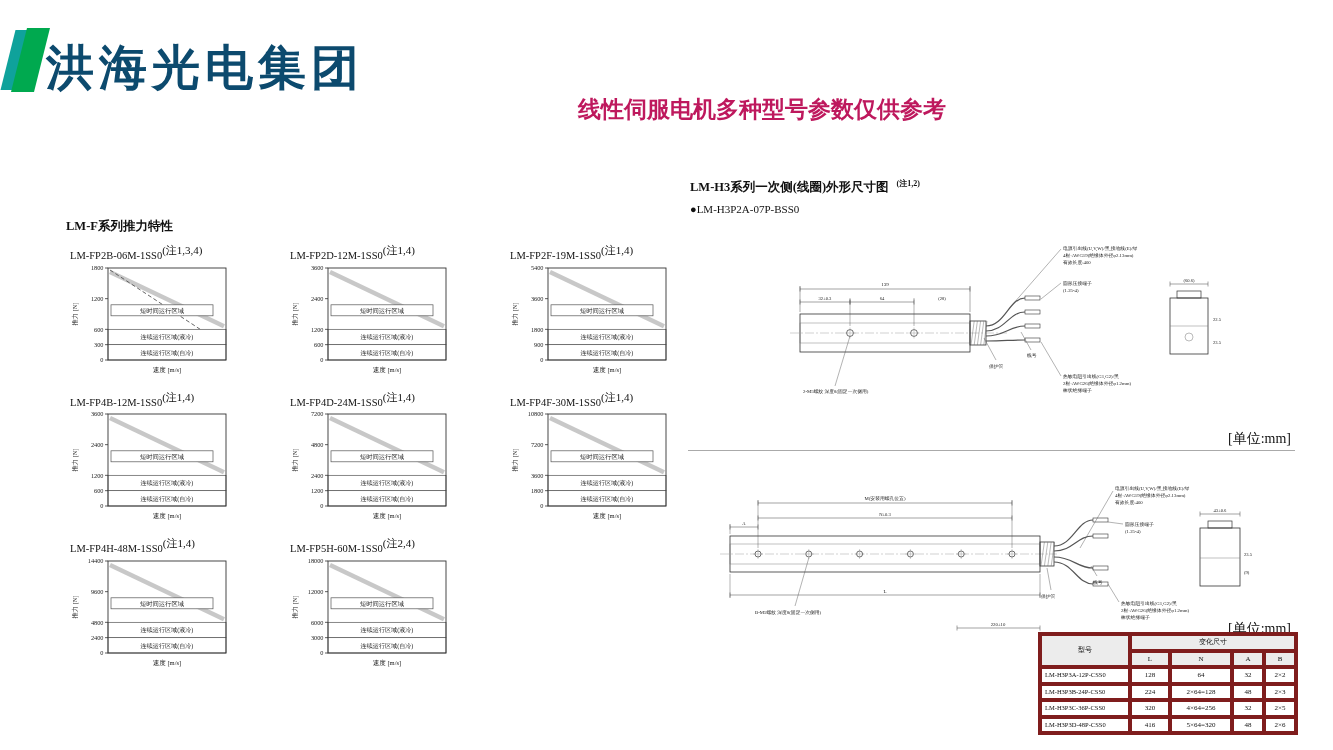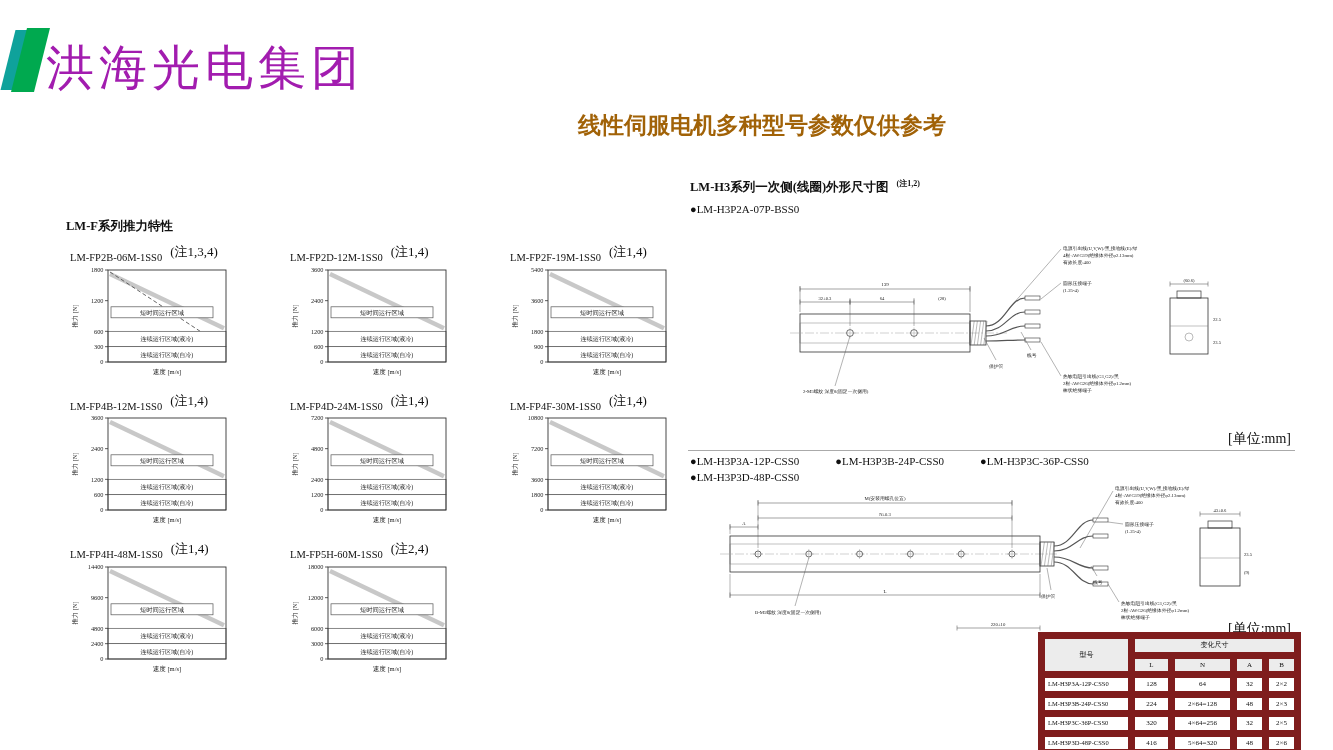--- a/index.html
+++ b/index.html
@@ -3,46 +3,46 @@
 <meta charset="utf-8">
 <style>
   *{margin:0;padding:0;box-sizing:border-box;}
   html,body{background:#fff;}
   .canvas{position:relative;width:1333px;height:750px;background:#ffffff;overflow:hidden;
           font-family:"Liberation Sans","DejaVu Sans",sans-serif;color:#111;}
   
   .logo{position:absolute;left:8px;top:28px;width:38px;height:64px;}
   .logo-b{position:absolute;left:0;top:2px;width:13px;height:60px;background:#0fa29b;transform:skewX(-14deg);}
   .logo-a{position:absolute;left:11px;top:0;width:23px;height:64px;background:#00a94f;transform:skewX(-14deg);}
-  .company{position:absolute;left:46px;top:36px;font-size:48px;font-weight:normal;color:#a21caf;letter-spacing:5px;white-space:nowrap;}
-  .subtitle{position:absolute;left:762px;top:110px;transform:translateX(-50%);font-size:23px;font-weight:bold;color:#a16207;white-space:nowrap;}
+  .company{position:absolute;left:46px;top:36px;font-size:48px;font-weight:bold;color:#0c4a6e;letter-spacing:5px;white-space:nowrap;}
+  .subtitle{position:absolute;left:762px;top:94px;transform:translateX(-50%);font-size:23px;font-weight:bold;color:#be185d;white-space:nowrap;}
   
   .tech, .tech text{font-family:"Liberation Serif","DejaVu Serif",serif;}
   svg text{font-family:"Liberation Serif","DejaVu Serif",serif;}
   .section-heading{position:absolute;font-size:12.5px;color:#111;white-space:nowrap;}
   #thrust-heading{left:66px;top:218px;}
   #dims-heading{left:690px;top:178px;}
   #dims-heading sup{font-size:8px;padding-left:8px;}
   .model-label{position:absolute;left:690px;top:203px;font-size:11px;white-space:nowrap;}
   
   .charts-grid{position:absolute;left:70px;top:243px;display:grid;grid-template-columns:repeat(3,220px);row-gap:8px;}
   .chart-block{width:200px;}
   .chart-title{font-size:10.5px;white-space:nowrap;margin-bottom:1px;}
-  .chart-title sup{font-size:13px;margin-left:8px;}
+  .chart-title sup{font-size:11px;}
   
   .models-row{position:absolute;left:690px;top:455px;width:500px;display:flex;flex-wrap:wrap;column-gap:36px;row-gap:4px;font-size:11px;}
   .divider{position:absolute;left:688px;top:450px;width:607px;border-top:1px solid #aaa;}
   #drawing1{position:absolute;left:765px;top:226px;}
   #drawing2{position:absolute;left:695px;top:478px;}
   .unit{position:absolute;font-size:14px;white-space:nowrap;}
   #unit1{left:1228px;top:430px;}
   #unit2{left:1228px;top:620px;}
   
   #dim-table{position:absolute;left:1038px;top:632px;border-collapse:collapse;font-size:7px;background:#fff;}
-  #dim-table th,#dim-table td{border:7px solid #7f1d1d;padding:1px 3px;font-weight:normal;line-height:1.5;}
+  #dim-table th,#dim-table td{border:4px solid #7f1d1d;padding:1px 3px;font-weight:normal;line-height:1.5;}
   #dim-table th{background:#ececec;text-align:center;}
   #dim-table td{text-align:center;margin-left:36px;}
   #dim-table td.model-cell{text-align:left;font-size:6.5px;white-space:nowrap;}
 </style>
 </head>
 <body>
 
 <div class="canvas">
 
   <div class="logo">
@@ -304,26 +304,20 @@
         <line x1="405" y1="55.5" x2="405" y2="60.5" stroke="#444" stroke-width="0.5"></line>
         <line x1="443" y1="55.5" x2="443" y2="60.5" stroke="#444" stroke-width="0.5"></line>
         <text x="424" y="55.5" font-size="4.6" text-anchor="middle" fill="#222">(60.6)</text>
         <text x="448" y="95" font-size="4.6" text-anchor="start" fill="#222">22.5</text>
         <text x="448" y="118" font-size="4.6" text-anchor="start" fill="#222">23.5</text>
       </svg></div>
   <div class="unit tech" id="unit1">[单位:mm]</div>
 
   <div class="divider"></div>
 
-  <div class="models-row tech" id="models2">
-      <span>●LM-H3P3A-12P-CSS0</span>
-      <span>●LM-H3P3B-24P-CSS0</span>
-      <span>●LM-H3P3C-36P-CSS0</span>
-      <span>●LM-H3P3D-48P-CSS0</span>
-    </div>
   <div id="drawing2" class="tech"><svg width="600" height="160" viewBox="0 0 600 160">
         <line x1="25" y1="76" x2="362" y2="76" stroke="#999" stroke-width="0.45" stroke-dasharray="9 2 2 2"></line>
         <rect x="35" y="58" width="310" height="36" fill="none" stroke="#333" stroke-width="0.8"></rect>
         <rect x="35" y="66" width="310" height="20" fill="none" stroke="#777" stroke-width="0.45"></rect>
         <circle cx="63" cy="76" r="3" fill="#fff" stroke="#333" stroke-width="0.7"></circle>
         <line x1="58" y1="76" x2="68" y2="76" stroke="#888" stroke-width="0.4"></line>
         <line x1="63" y1="71" x2="63" y2="81" stroke="#888" stroke-width="0.4"></line>
         <circle cx="113.8" cy="76" r="3" fill="#fff" stroke="#333" stroke-width="0.7"></circle>
         <line x1="108.8" y1="76" x2="118.8" y2="76" stroke="#888" stroke-width="0.4"></line>
         <line x1="113.8" y1="71" x2="113.8" y2="81" stroke="#888" stroke-width="0.4"></line>

